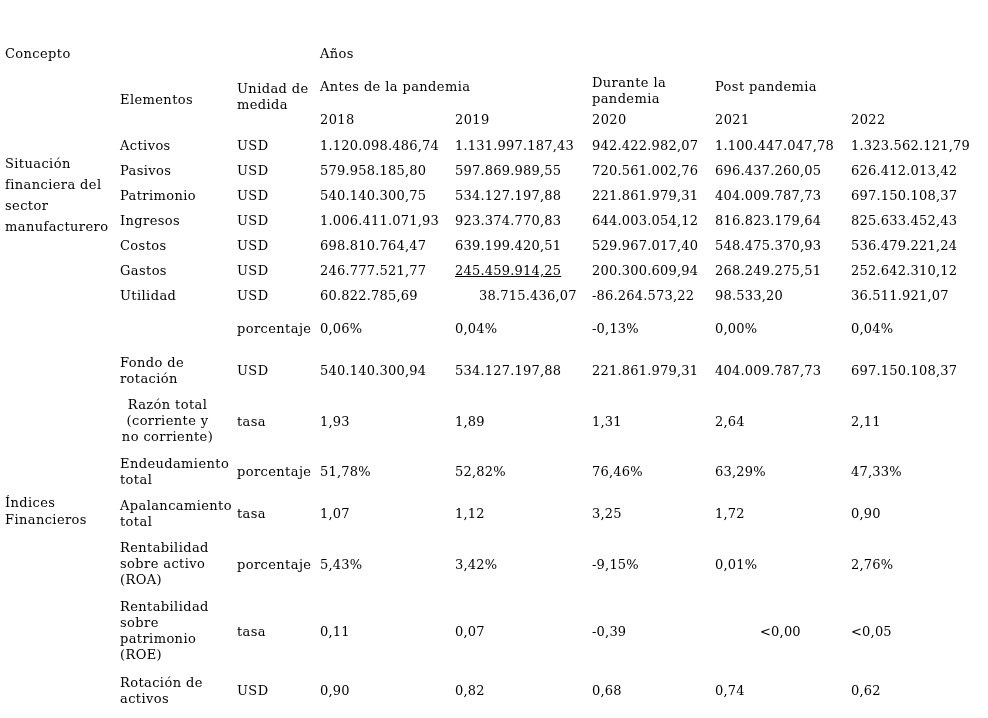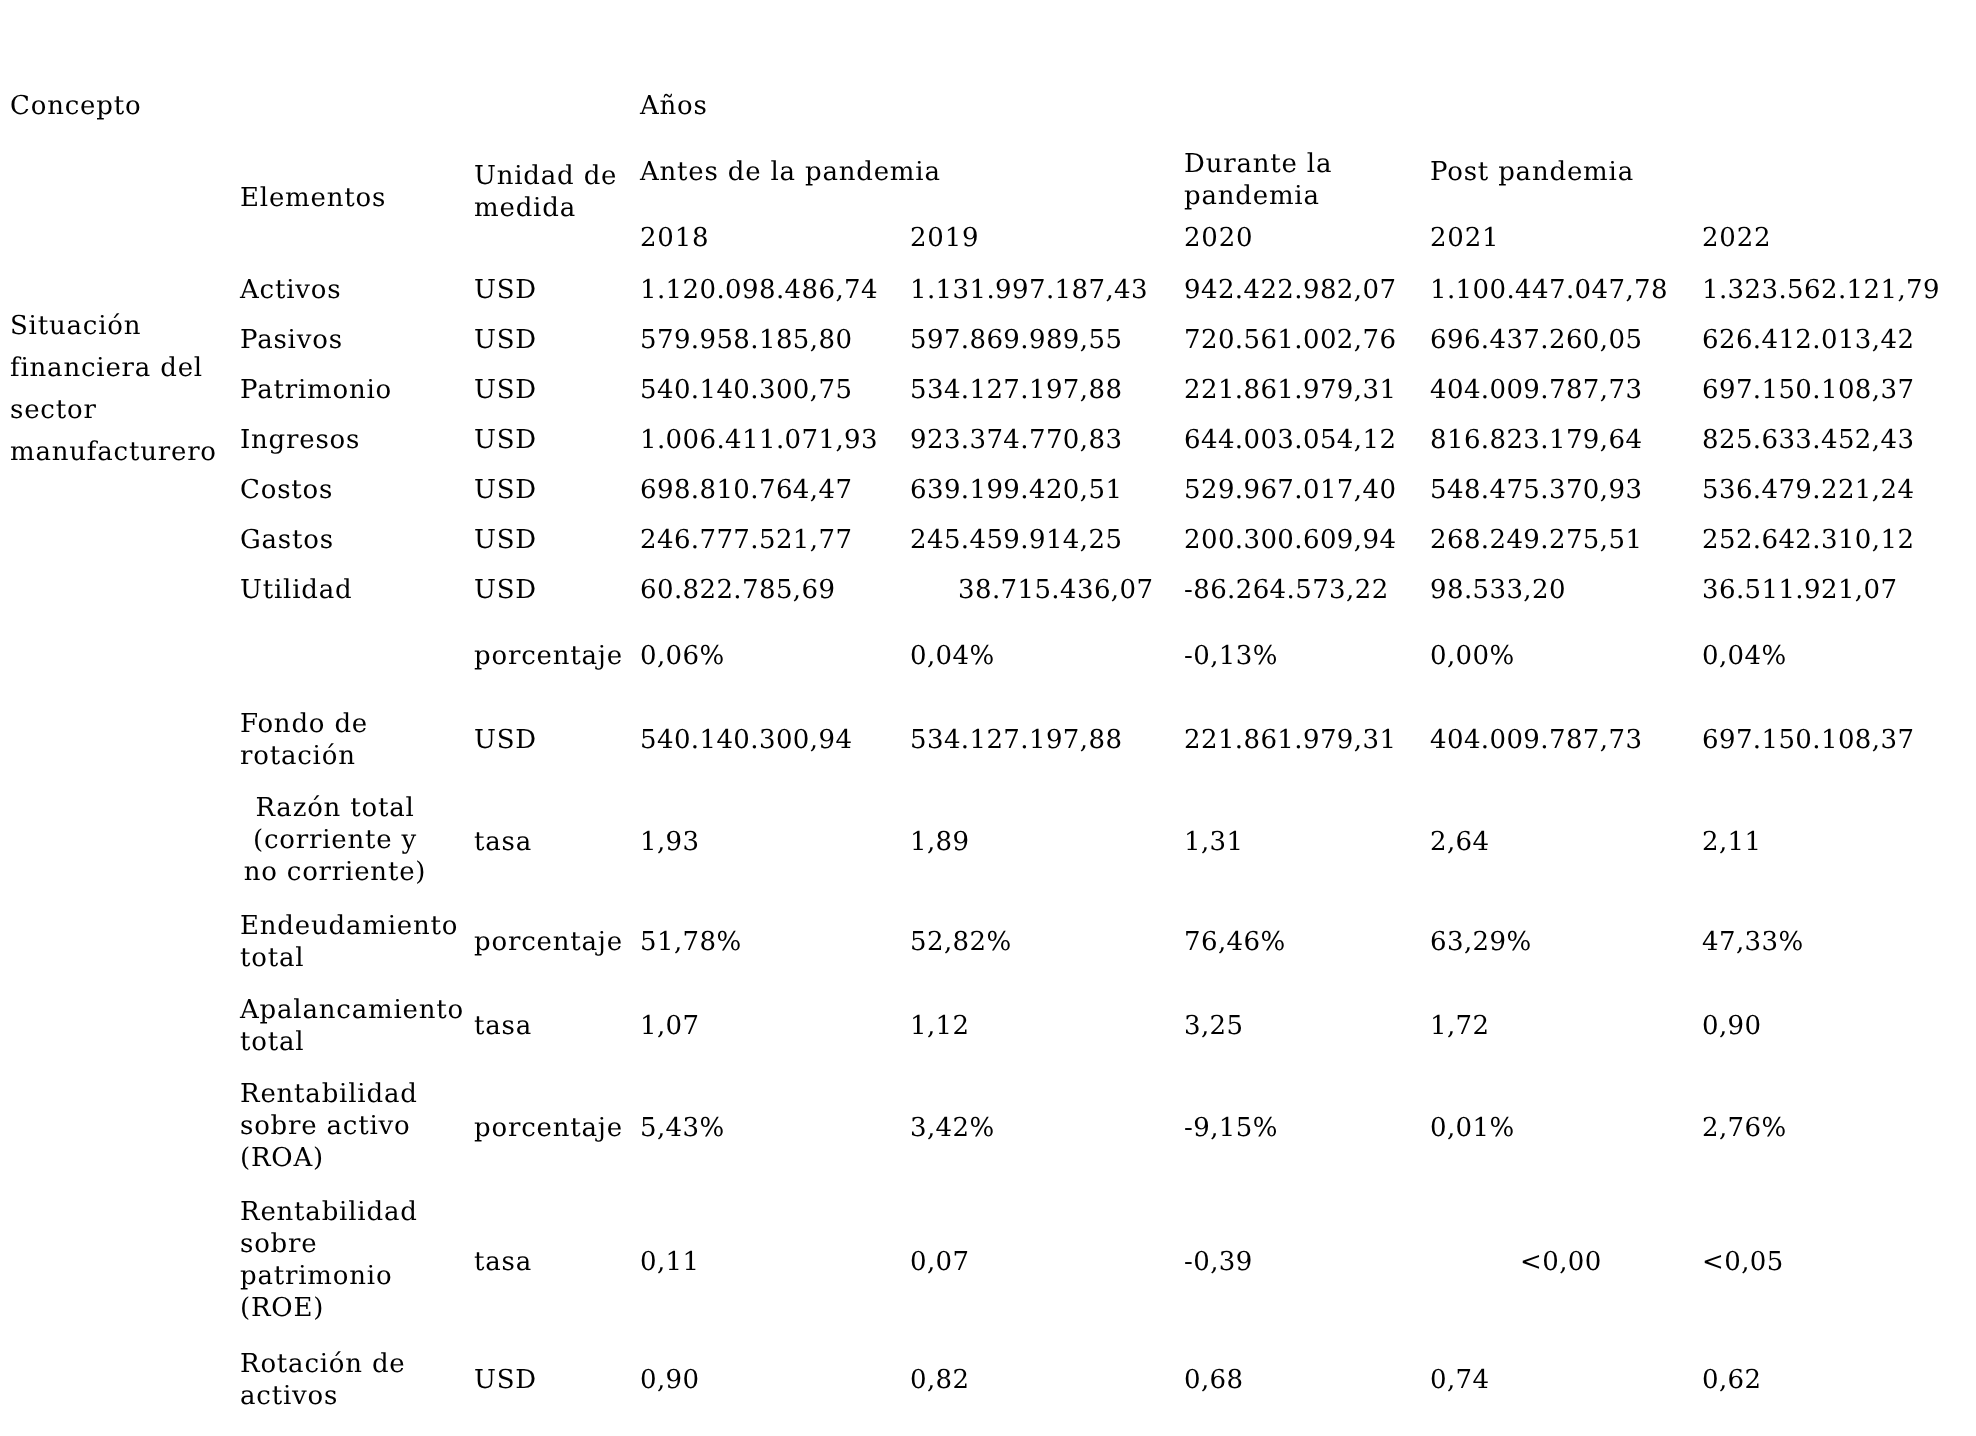--- a/index.html
+++ b/index.html
@@ -42,20 +42,21 @@
   <div class="cell y2 wrapD" style="top:75px;">Durante la pandemia</div>
   <div class="cell nw y3" style="top:79px;">Post pandemia</div>
 
   <div class="cell nw y0" style="top:112px;">2018</div>
   <div class="cell nw y1" style="top:112px;">2019</div>
   <div class="cell nw y2" style="top:112px;">2020</div>
   <div class="cell nw y3" style="top:112px;">2021</div>
   <div class="cell nw y4" style="top:112px;text-align:center;">2022</div>
 
   <div class="cell cg g0" style="top:153px;">Situación financiera del sector manufacturero</div>
+  <div class="cell cg g1" style="top:494px;">Índices Financieros</div>
 
   <div class="cell cel" style="top:138px;">Activos</div>
   <div class="cell cun nw" style="top:138px;">USD</div>
   <div class="cell num y0" style="top:138px;">1.120.098.486,74</div>
   <div class="cell num y1" style="top:138px;">1.131.997.187,43</div>
   <div class="cell num y2" style="top:138px;">942.422.982,07</div>
   <div class="cell num y3" style="top:138px;">1.100.447.047,78</div>
   <div class="cell num y4" style="top:138px;">1.323.562.121,79</div>
 
   <div class="cell cel" style="top:163px;">Pasivos</div>
@@ -86,21 +87,21 @@
   <div class="cell cun nw" style="top:238px;">USD</div>
   <div class="cell num y0" style="top:238px;">698.810.764,47</div>
   <div class="cell num y1" style="top:238px;">639.199.420,51</div>
   <div class="cell num y2" style="top:238px;">529.967.017,40</div>
   <div class="cell num y3" style="top:238px;">548.475.370,93</div>
   <div class="cell num y4" style="top:238px;">536.479.221,24</div>
 
   <div class="cell cel" style="top:263px;">Gastos</div>
   <div class="cell cun nw" style="top:263px;">USD</div>
   <div class="cell num y0" style="top:263px;">246.777.521,77</div>
-  <div class="cell num y1" style="top:263px;">245.459.914,25</div>
+  <div class="cell num y1" style="top:263px;text-decoration:underline;">245.459.914,25</div>
   <div class="cell num y2" style="top:263px;">200.300.609,94</div>
   <div class="cell num y3" style="top:263px;">268.249.275,51</div>
   <div class="cell num y4" style="top:263px;">252.642.310,12</div>
 
   <div class="cell cel" style="top:288px;">Utilidad</div>
   <div class="cell cun nw" style="top:288px;">USD</div>
   <div class="cell num y0" style="top:288px;">60.822.785,69</div>
   <div class="cell num y1" style="top:288px;margin-left:24px;">38.715.436,07</div>
   <div class="cell num y2" style="top:288px;">-86.264.573,22</div>
   <div class="cell num y3" style="top:288px;">98.533,20</div>

